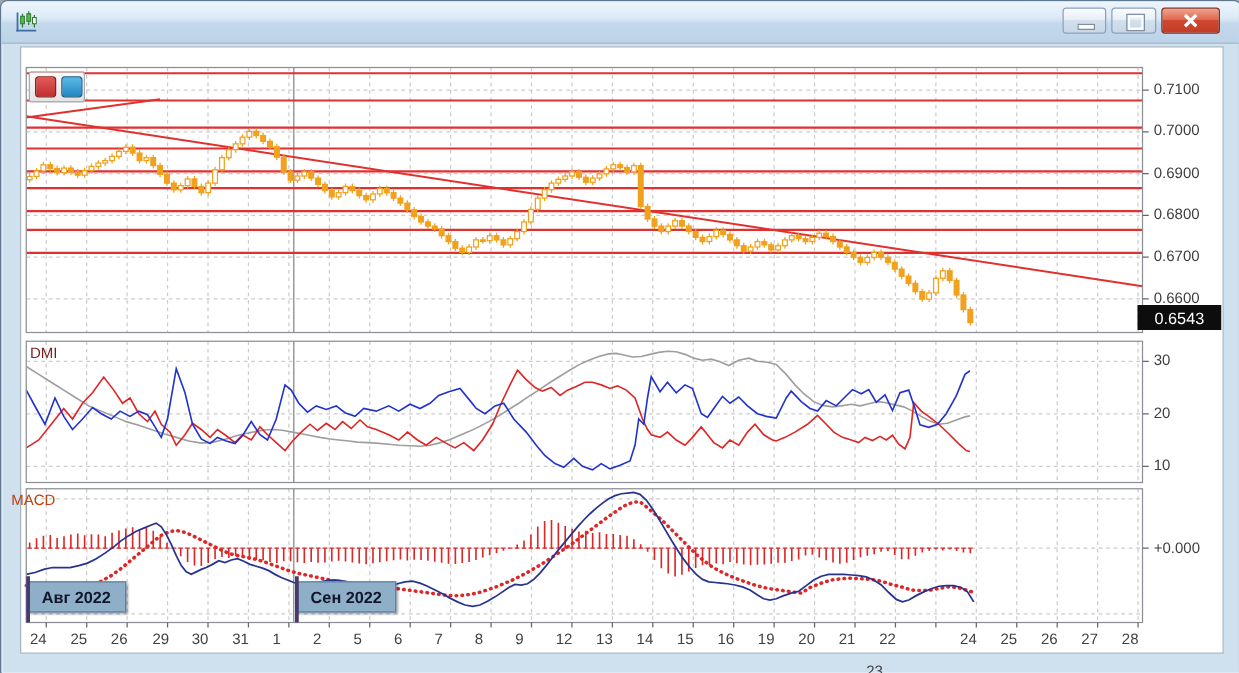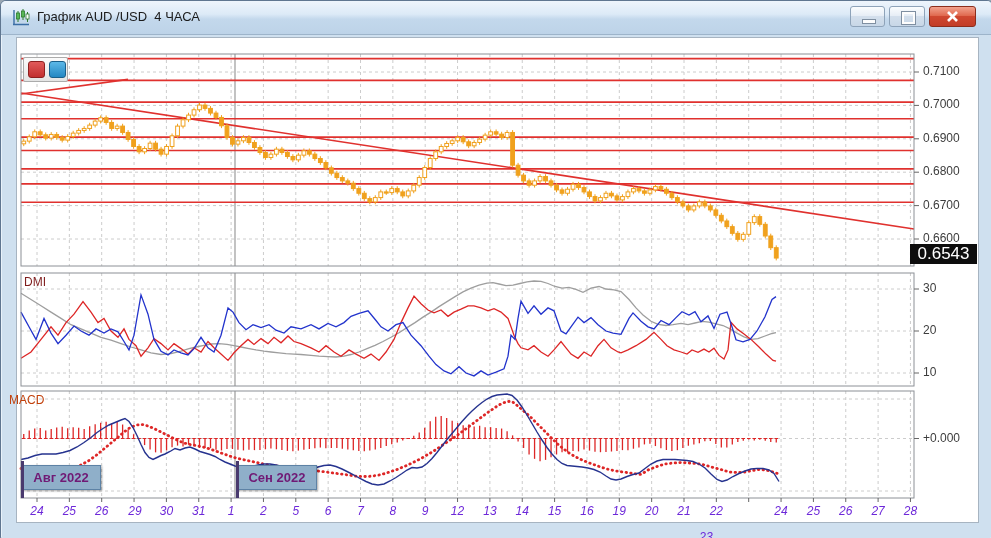--- a/index.html
+++ b/index.html
@@ -23,44 +23,43 @@
   #chart-svg{position:absolute;left:0;top:0;}
   .panel-label{position:absolute;font-size:12px;}
   #dmi-label{left:23px;top:274px;color:#7f1d1d;}
   #macd-label{left:8px;top:392px;color:#c2410c;}
   #toolbar{position:absolute;left:22px;top:56px;width:45px;height:25px;background:linear-gradient(#fbfbfb,#e4e4e4);
     border:1px solid #ababab;border-radius:2px;display:flex;align-items:center;gap:4px;padding-left:4px;box-sizing:border-box;}
   .sq{width:15px;height:15px;border-radius:3px;display:inline-block;}
   #sq-red{background:linear-gradient(#e15a5a,#c22f2f);border:1px solid #8d1f1f;}
   #sq-blue{background:linear-gradient(#5cb8e8,#2387c2);border:1px solid #195f8a;}
   .axis-label{position:absolute;font-size:12px;color:#3d3d3d;}
-  .date-label{position:absolute;top:503px;width:26px;text-align:center;font-size:12px;color:#6d28d9;font-style:italic;}
+  .date-label{position:absolute;top:503px;width:26px;text-align:left;font-size:12px;color:#404040;}
   .month-box{position:absolute;top:464px;height:23px;background:#8fafc9;border:1px solid #5d82a5;
-    color:#701a75;font-size:13px;font-weight:bold;display:flex;align-items:center;justify-content:center;
+    color:#0f172a;font-size:13px;font-weight:bold;display:flex;align-items:center;justify-content:center;
     box-shadow:1px 1px 2px rgba(0,0,0,.35);}
   .month-line{position:absolute;top:460px;height:37px;width:3px;background:#493a6e;}
   #price-current{position:absolute;left:909px;top:243px;width:67px;height:20px;background:#0d0d0d;color:#ffffff;
-    font-size:17px;display:flex;align-items:center;justify-content:center;}
+    font-size:13px;display:flex;align-items:center;justify-content:center;}
 </style>
 </head>
 <body>
 
 <div id="window">
   <div id="titlebar">
     <svg id="title-icon" viewBox="0 0 20 20">
       <line x1="3" y1="2" x2="3" y2="17" stroke="#3a6ea5" stroke-width="1.4"></line>
       <line x1="2" y1="16.5" x2="18" y2="16.5" stroke="#3a6ea5" stroke-width="1.4"></line>
       <line x1="7" y1="3" x2="7" y2="14" stroke="#2d7a2d" stroke-width="1"></line>
       <rect x="5.5" y="5" width="3" height="6" fill="#57b857" stroke="#2d7a2d" stroke-width="0.8"></rect>
       <line x1="12" y1="1" x2="12" y2="12" stroke="#2d7a2d" stroke-width="1"></line>
       <rect x="10.5" y="3" width="3" height="6" fill="#57b857" stroke="#2d7a2d" stroke-width="0.8"></rect>
       <line x1="16.5" y1="4" x2="16.5" y2="14" stroke="#2d7a2d" stroke-width="1"></line>
       <rect x="15" y="6" width="3" height="5" fill="#fff" stroke="#2d7a2d" stroke-width="0.8"></rect>
     </svg>
-    <span id="title-text">График AUD /USD  4 ЧАСА</span>
     <div id="btn-min" class="winbtn">
         <span class="glyph"></span>
       </div>
     <div id="btn-max" class="winbtn">
         <span class="glyph"></span>
       </div>
     <div id="btn-close" class="winbtn">
       <svg width="45" height="19" viewBox="0 0 45 19">
         <line x1="18" y1="5" x2="27" y2="14" stroke="#ffffff" stroke-width="2.6"></line>
         <line x1="27" y1="5" x2="18" y2="14" stroke="#ffffff" stroke-width="2.6"></line>

